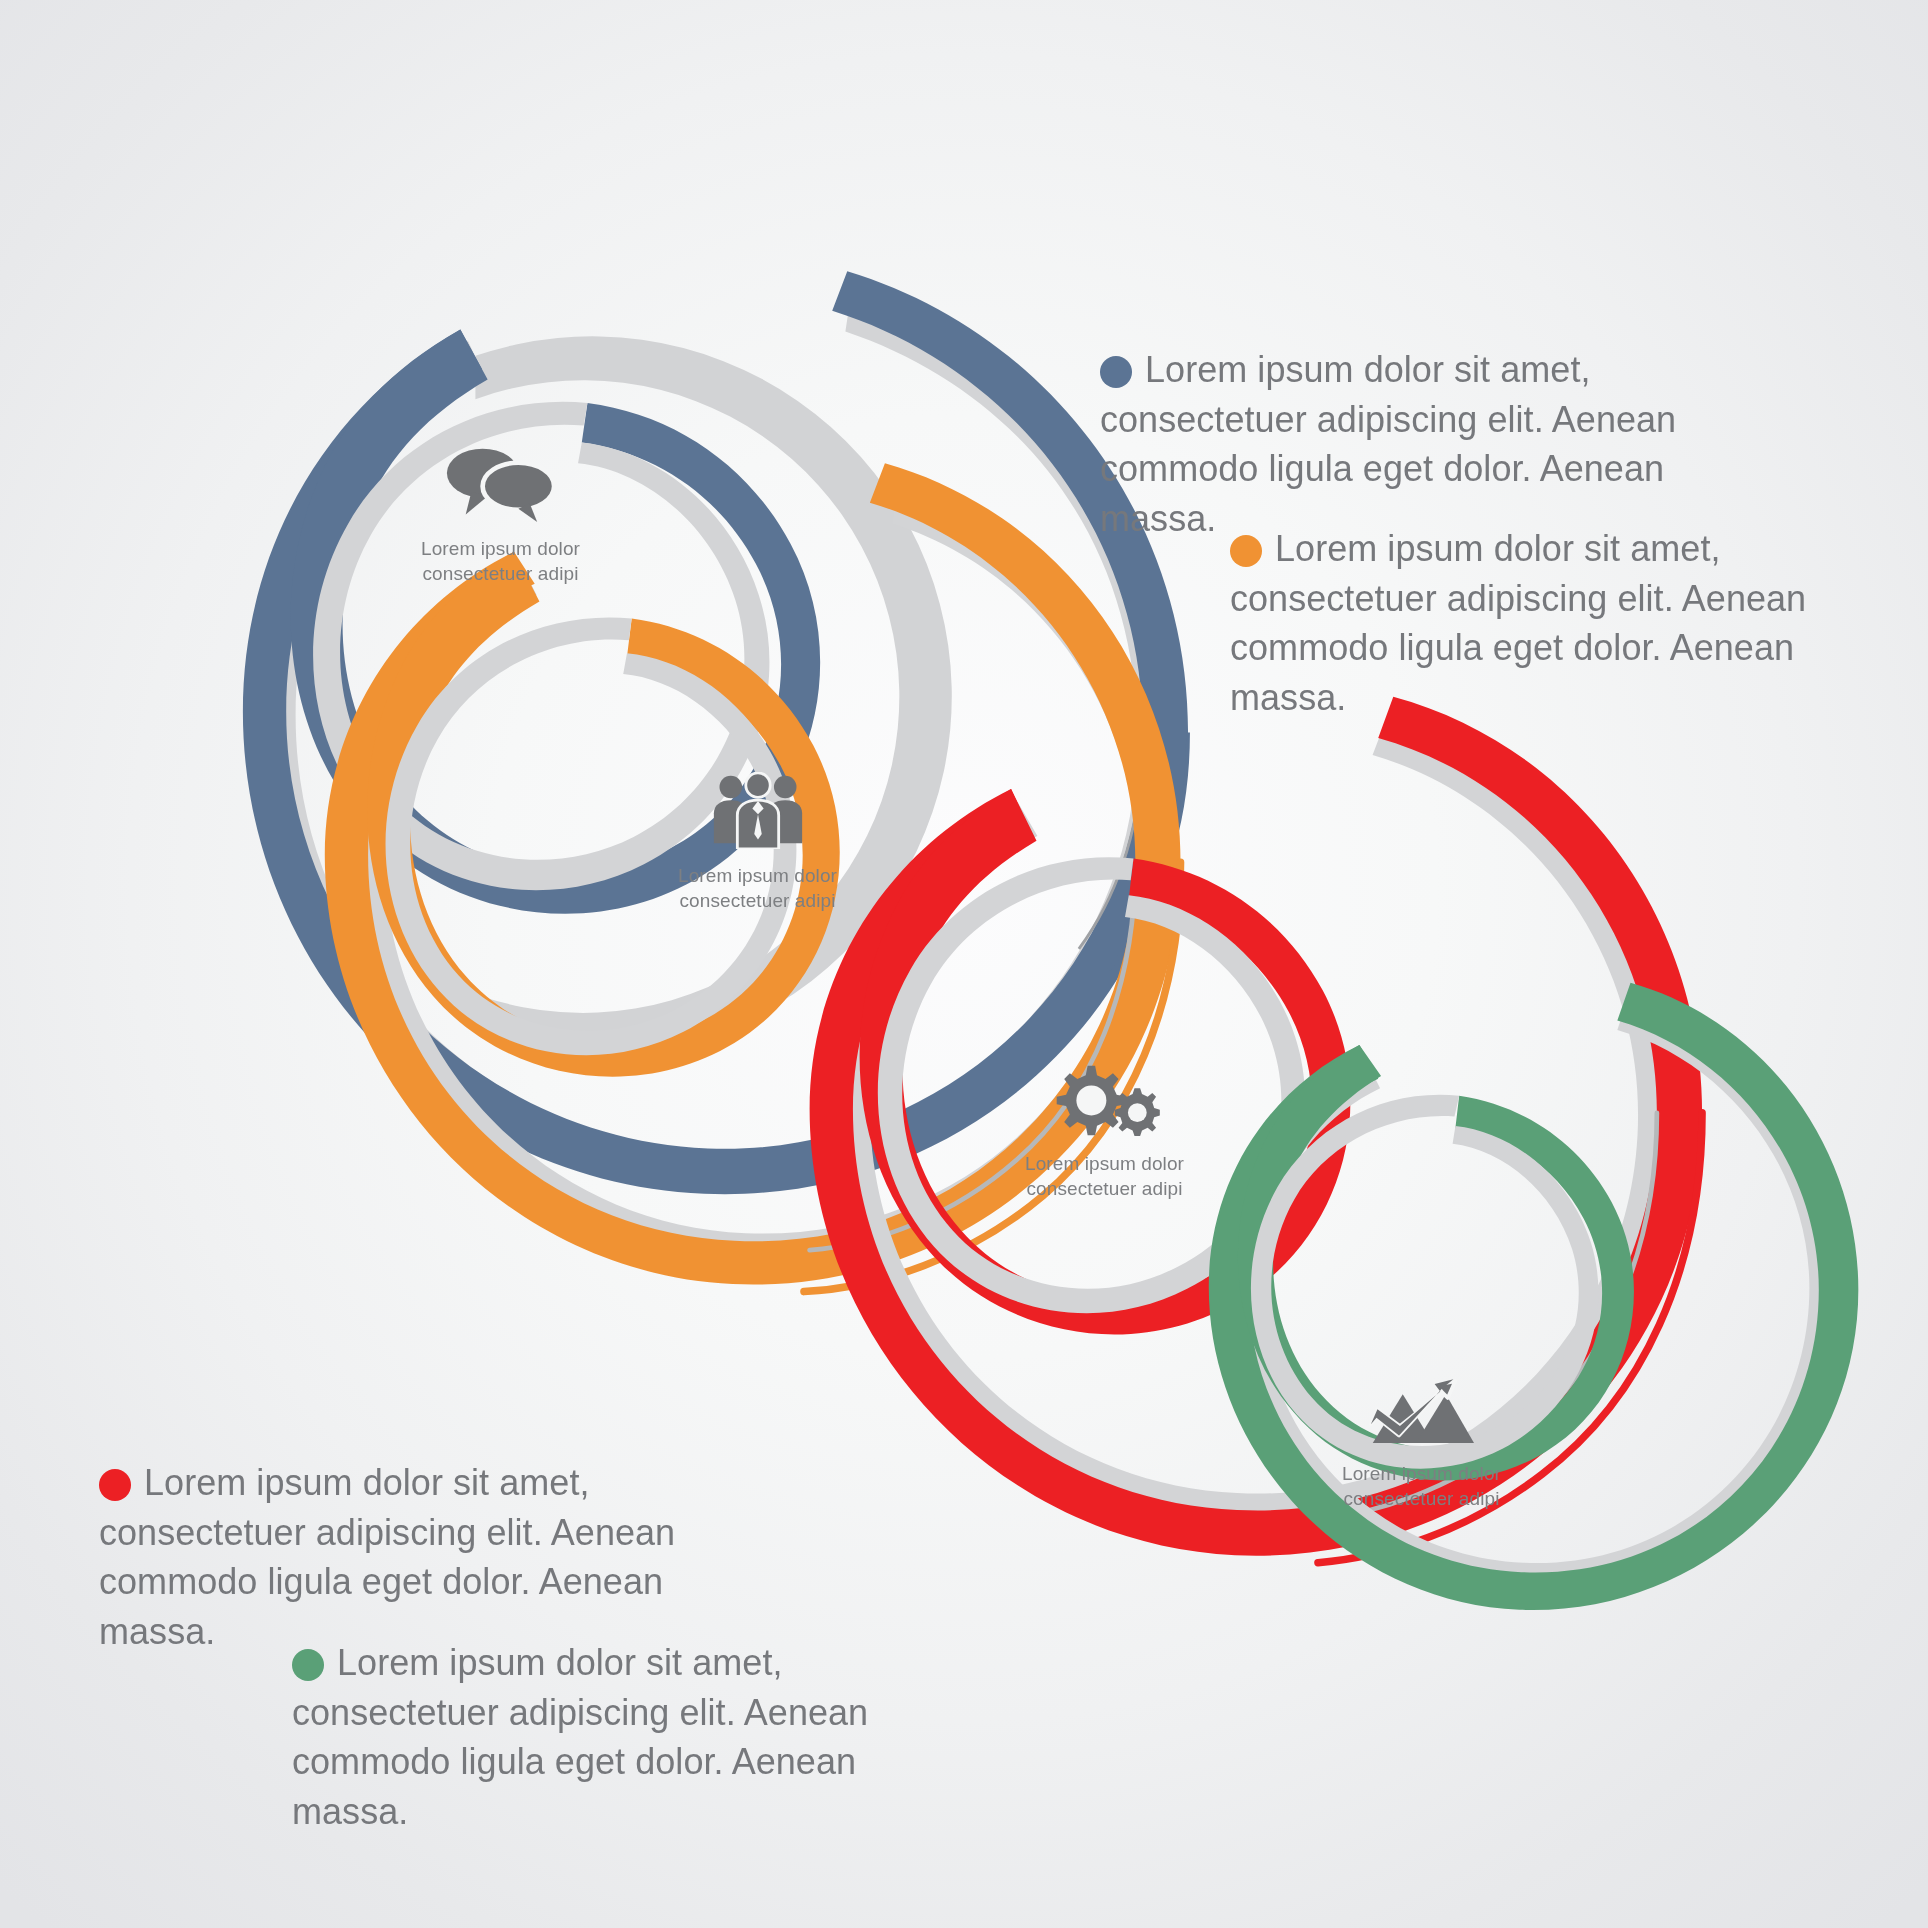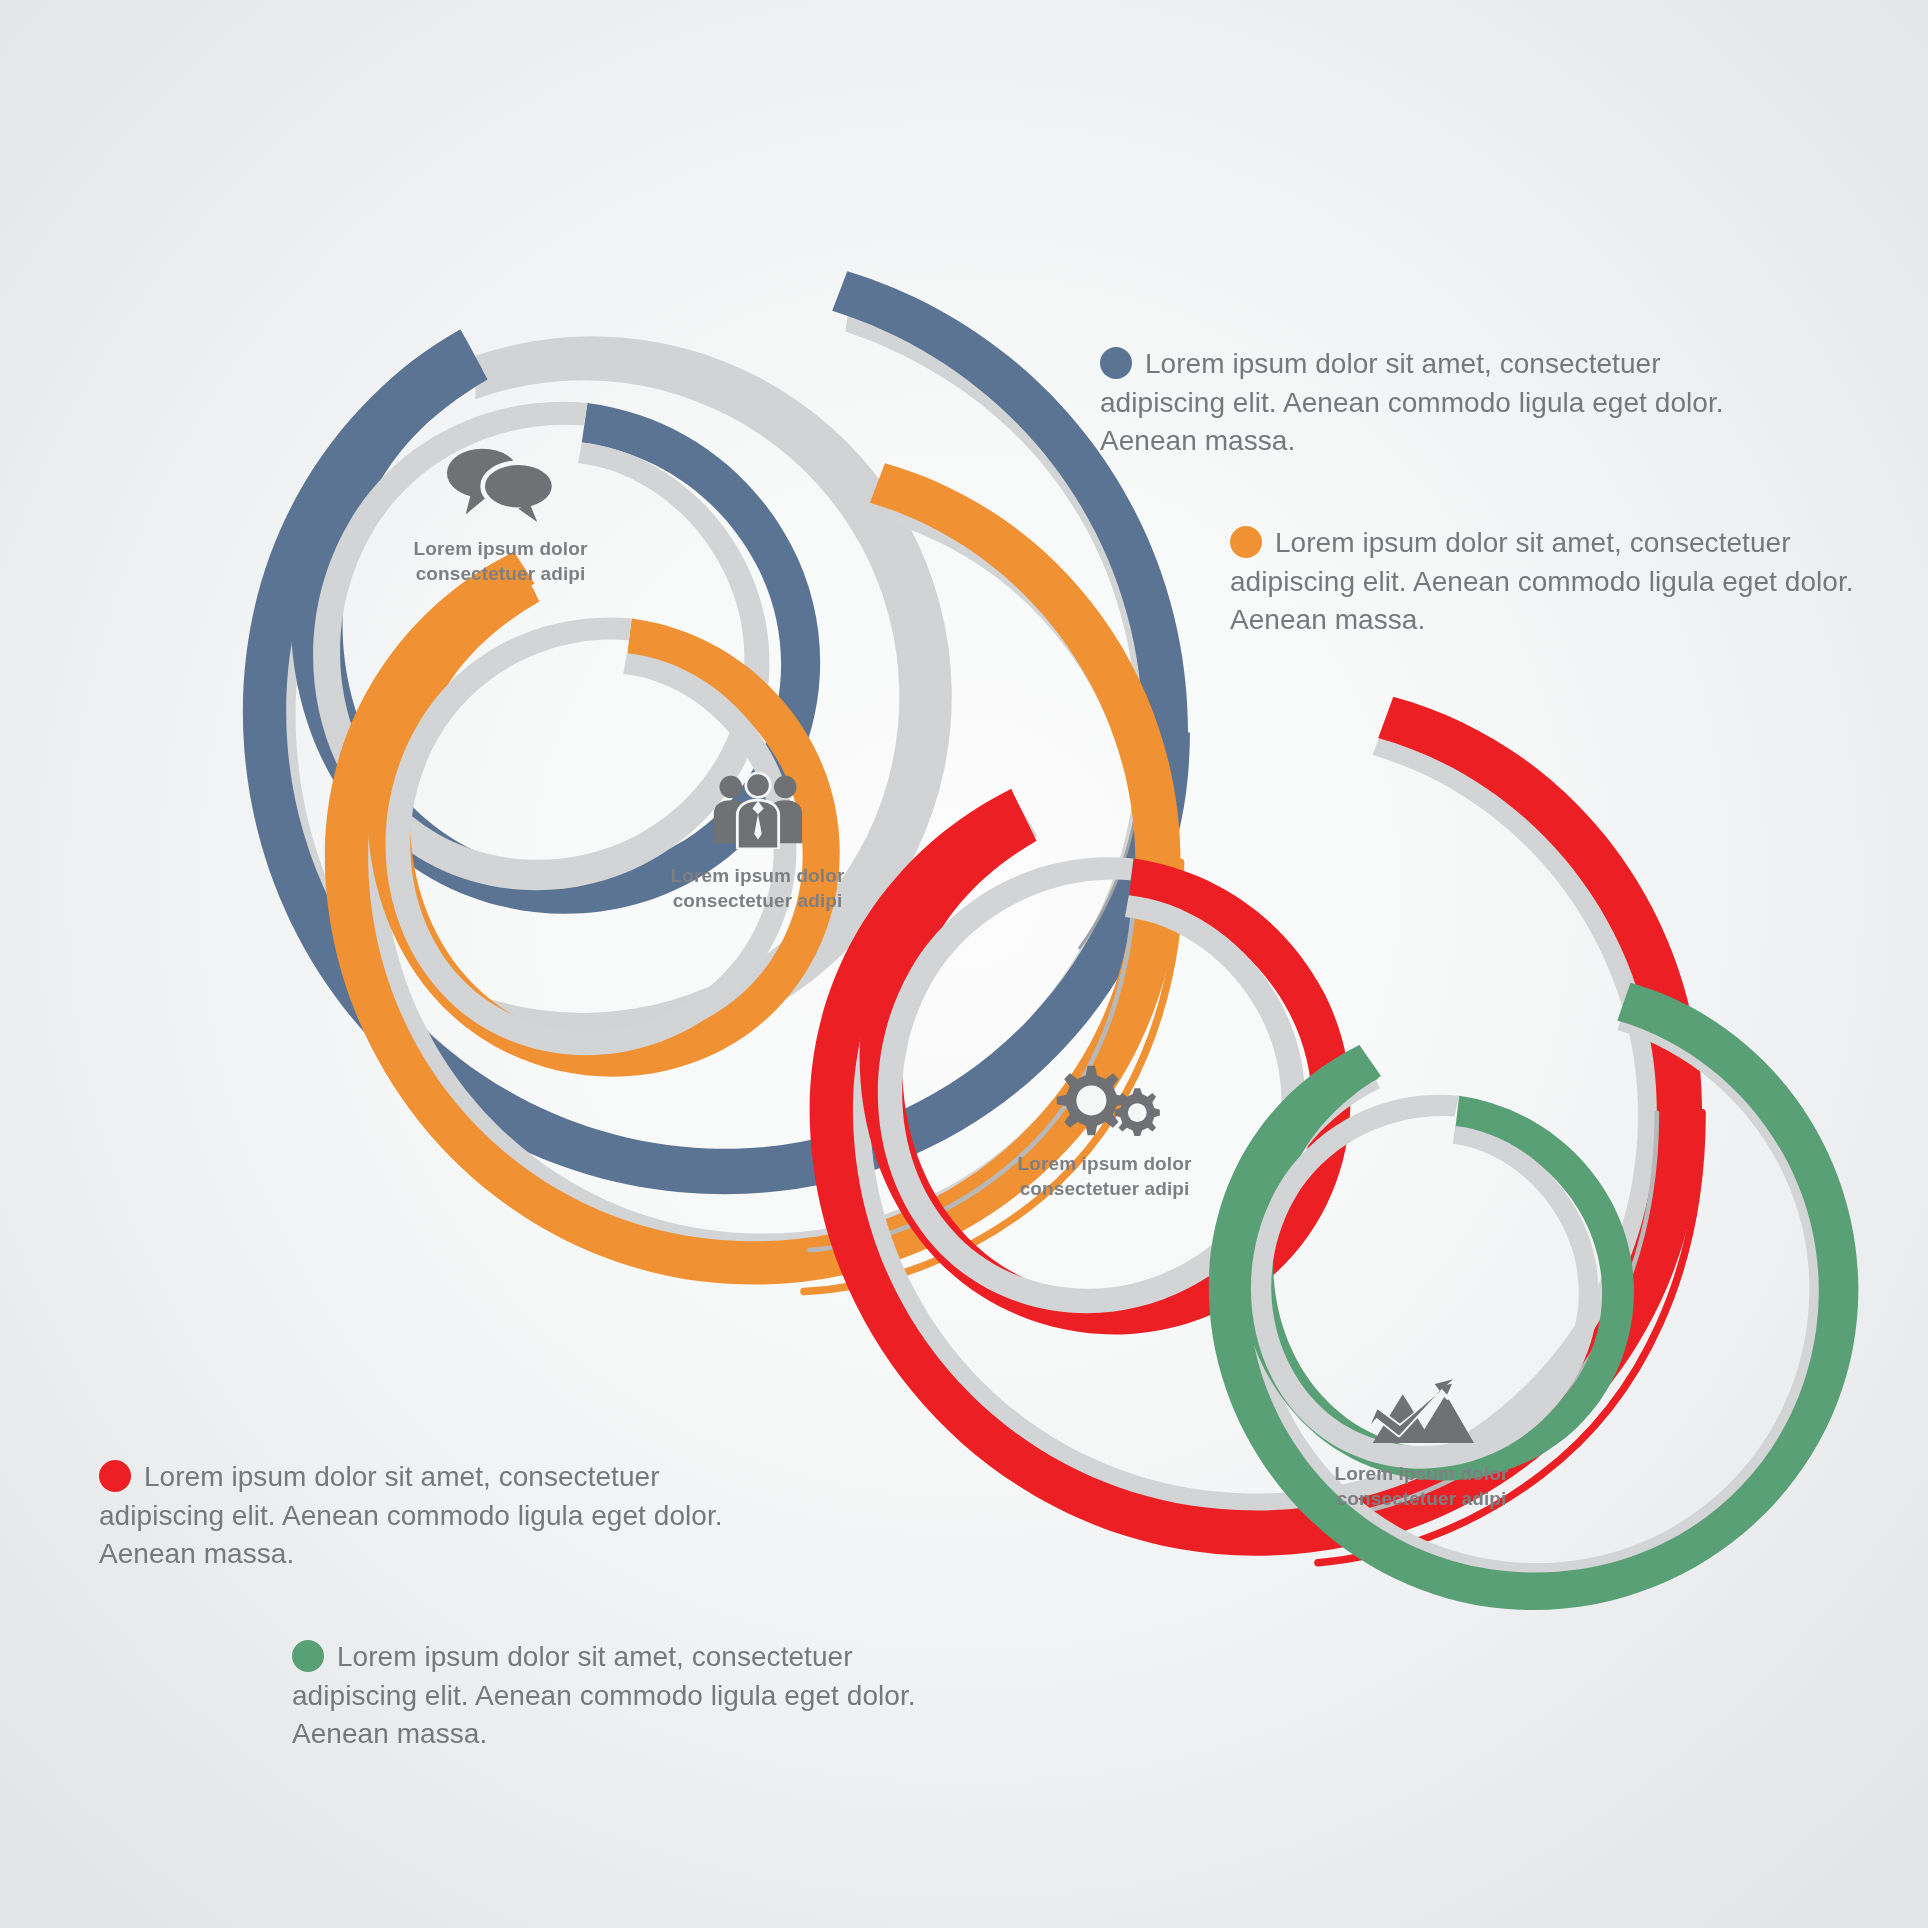--- a/index.html
+++ b/index.html
@@ -33,39 +33,38 @@
     width: 1928px;
     height: 1928px;
   }
 
   
   .node {
     position: absolute;
     text-align: center;
     width: 395px;
     pointer-events: auto;
-    font-weight: bold;
   }
   .node .glyph {
     display: block;
     margin: 0 auto 11.3px auto;
   }
   .node .cap {
     font-size: 19px;
     line-height: 1.32;
     color: #7d7f82;
     letter-spacing: 0.1px;
     white-space: pre-line;
   }
 
   
   .legend {
     position: absolute;
     color: #76787c;
-    font-size: 28px;
+    font-size: 36px;
     line-height: 1.38;
     letter-spacing: 0.05px;
   }
   .legend .bullet {
     display: inline-block;
     width: 32px;
     height: 32px;
     border-radius: 50%;
     vertical-align: -5.6px;
     margin-right: 13px;

